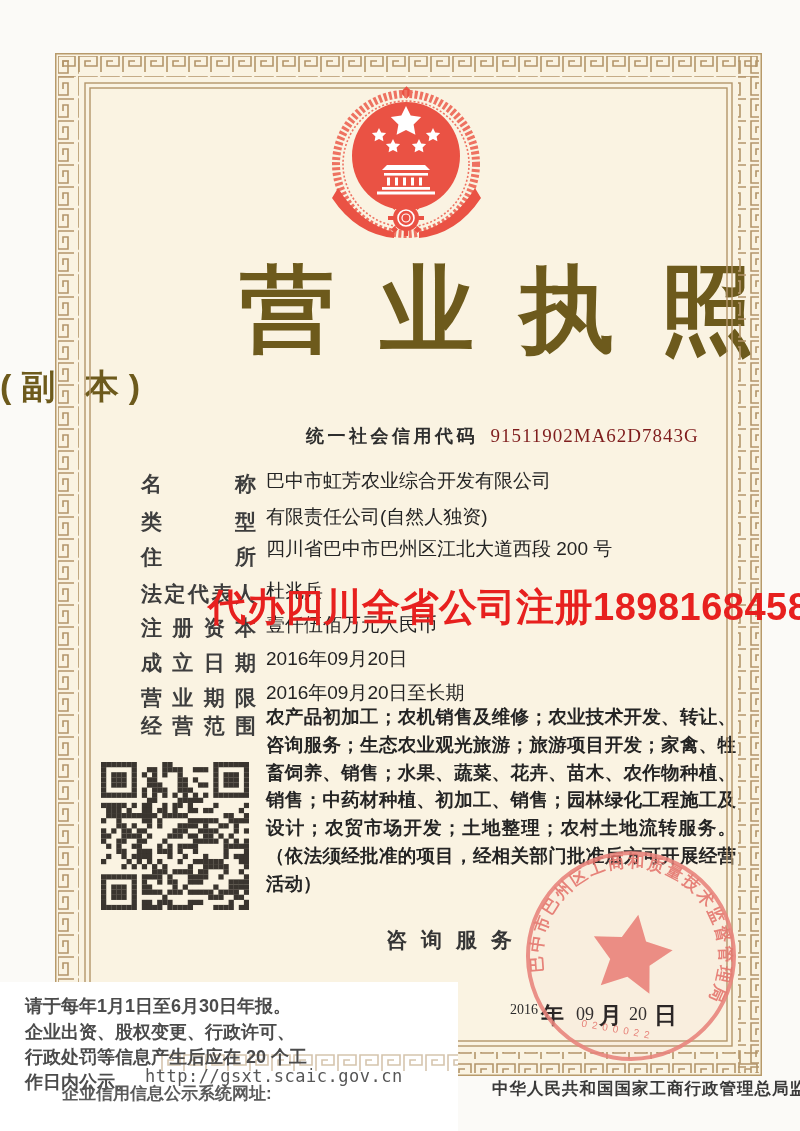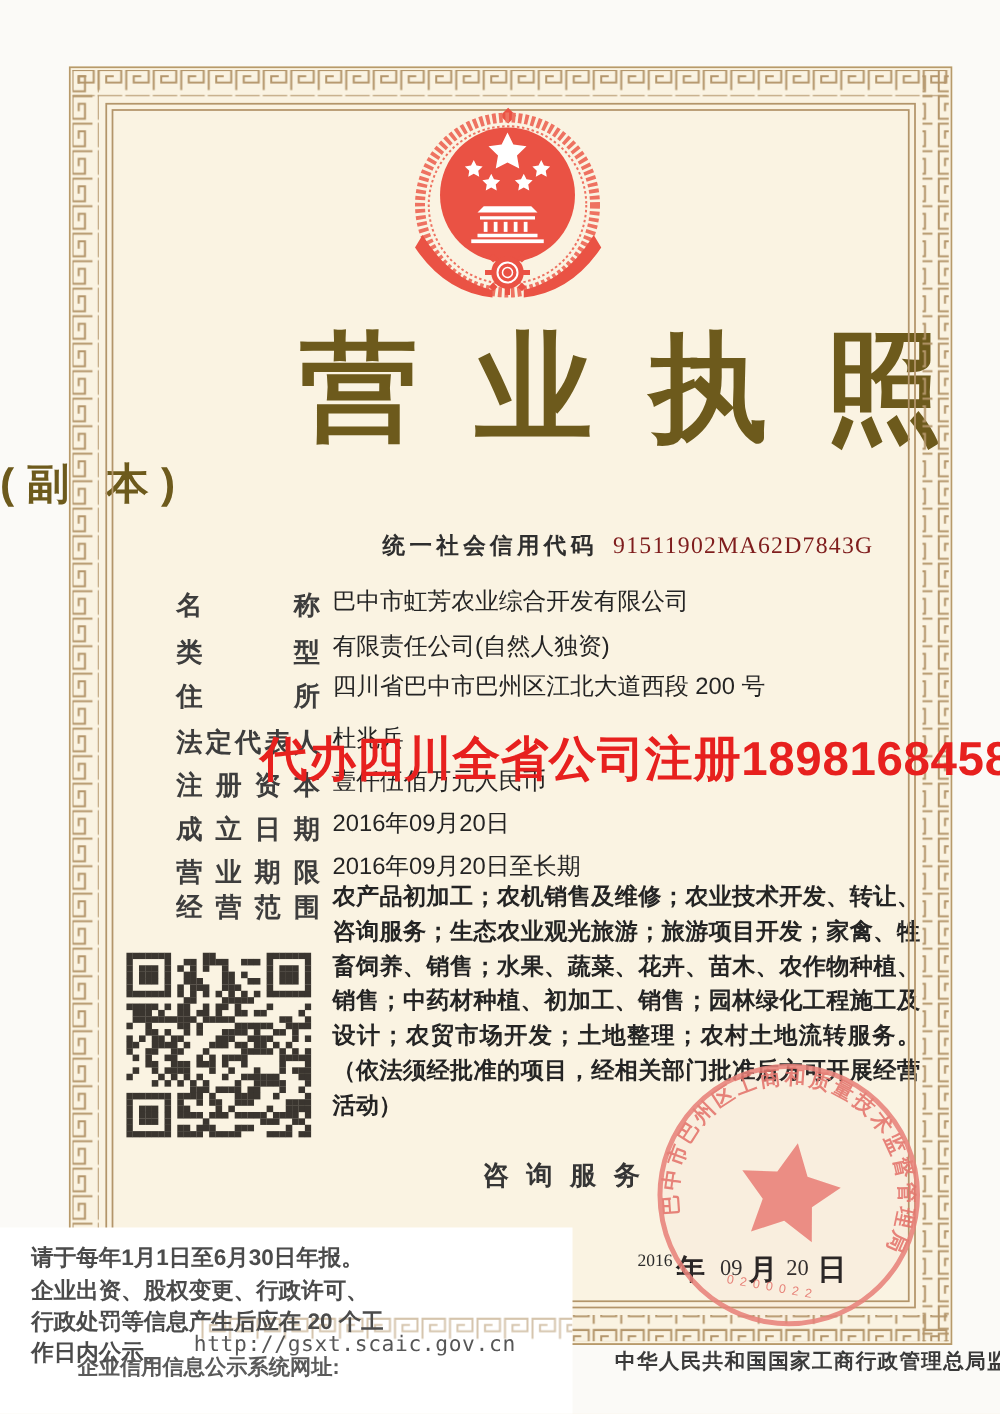--- a/index.html
+++ b/index.html
@@ -54,21 +54,21 @@
     left:0;top:982px;width:458px;height:149px;background:#ffffff;z-index:20;
   }
   .note-line{
     left:25px;font-size:18px;color:#4b4b4b;font-weight:600;white-space:nowrap;z-index:24;
   }
   .site-label{
     left:62px;top:1082px;font-size:17px;color:#5a5a5a;font-weight:600;white-space:nowrap;z-index:24;
   }
   .site-url{
     left:145px;top:1066px;font-family:"DejaVu Sans Mono", monospace;
-    font-size:17px;color:#565656;letter-spacing:0.5px;white-space:nowrap;z-index:24;margin-left:10px;
+    font-size:17px;color:#565656;letter-spacing:0.5px;white-space:nowrap;z-index:24;
   }
   .supervisor{
     left:492px;top:1078px;font-size:16.5px;color:#3a3a3a;font-weight:600;
     letter-spacing:1px;white-space:nowrap;z-index:22;
   }
   .frame-svg{left:55px;top:53px;z-index:5;}
   .band-overlay{left:160px;top:1052px;z-index:21;opacity:.55;}
   .emblem-svg{left:324px;top:84px;z-index:10;}
   .qr-svg{left:101px;top:762px;z-index:10;}
   .stamp-svg{left:518px;top:843px;z-index:28;opacity:.88;}

